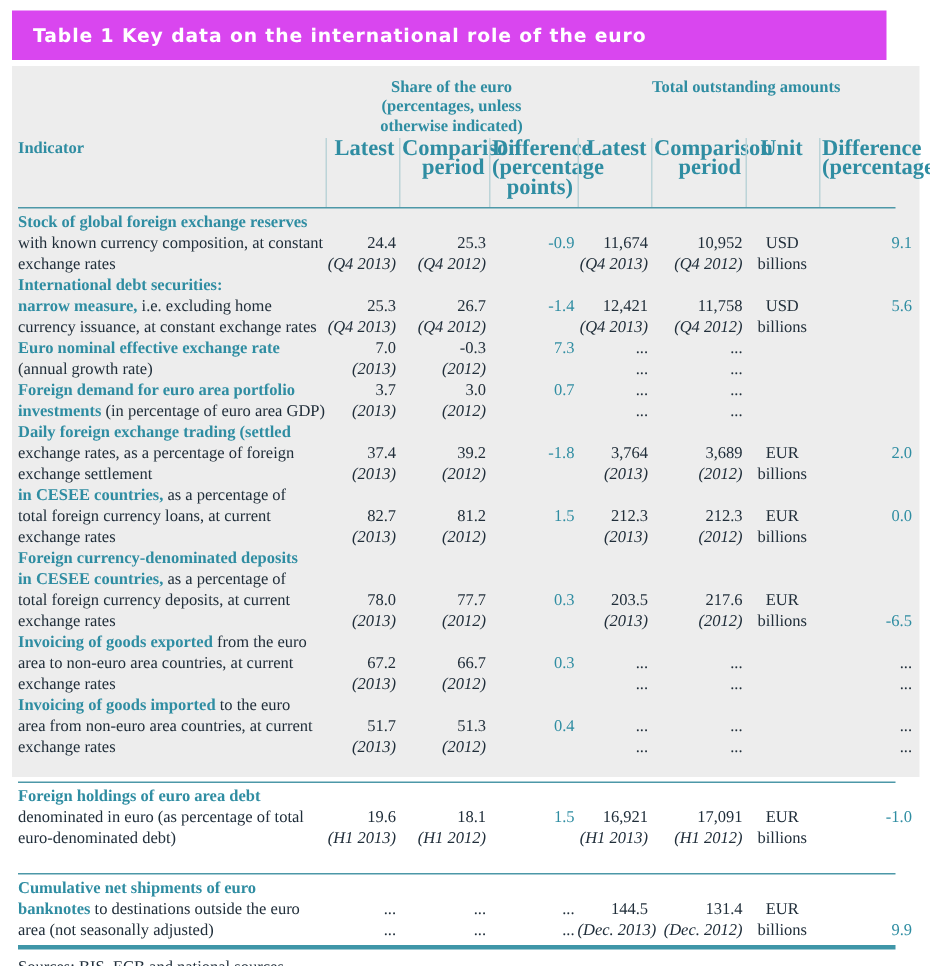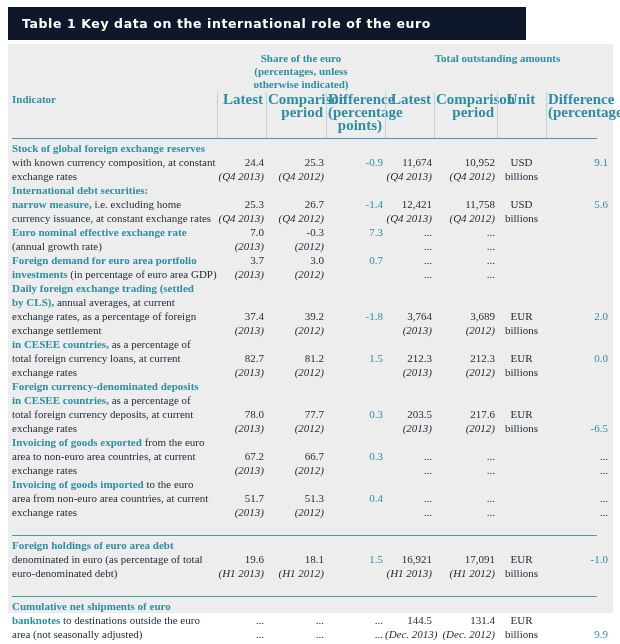--- a/index.html
+++ b/index.html
@@ -1,27 +1,27 @@
 <!DOCTYPE html>
 <html><head>
 <meta charset="utf-8">
 <style>
   html,body{margin:0;padding:0;background:#fff;}
   .page{
     position:relative;width:620px;height:644px;background:#fff;
     font-family:"Liberation Serif", serif;color:#202e3a;overflow:hidden;
   }
   .band{
-    position:absolute;left:8px;top:7px;width:518px;height:33px;
-    background:#0f172a;color:#ffffff;display:flex;align-items:center;
+    position:absolute;left:8px;top:7px;width:583px;height:33px;
+    background:#d946ef;color:#ffffff;display:flex;align-items:center;
     font-family:"DejaVu Sans", sans-serif;font-weight:bold;font-size:12.5px;
     letter-spacing:0.6px;padding-left:14px;box-sizing:border-box;
   }
   .panel{
-    position:absolute;left:8px;top:44px;width:605px;height:569px;
+    position:absolute;left:8px;top:44px;width:605px;height:474px;
     background:#ededed;box-sizing:border-box;padding:0 16px 0 4px;
   }
   .grid{display:grid;grid-template-columns:205px 49px 60px 59px 49px 63px 49px 64px;}
   
   .hdr{border-bottom:1px solid #4d98a8;}
   .group-row{padding-top:8px;}
   .group1{grid-column:2 / span 3;text-align:center;}
   .group2{grid-column:5 / span 4;text-align:center;}
   .teal{color:#2f8da2;font-weight:bold;}
   .hline{font-size:11px;line-height:13px;}
@@ -195,21 +195,20 @@
             <div class="cell ind"><span class="lead">Daily foreign exchange trading (settled</span></div>
             <div class="cell num"></div>
             <div class="cell num"></div>
             <div class="cell num diff"></div>
             <div class="cell num"></div>
             <div class="cell num"></div>
             <div class="cell unit"></div>
             <div class="cell num diff"></div>
           </div>
           <div class="grid t-line">
-            <div class="cell ind"><span class="lead">by CLS),</span><span class="plain"> annual averages, at current</span></div>
             <div class="cell num"></div>
             <div class="cell num"></div>
             <div class="cell num diff"></div>
             <div class="cell num"></div>
             <div class="cell num"></div>
             <div class="cell unit"></div>
             <div class="cell num diff"></div>
           </div>
           <div class="grid t-line">
             <div class="cell ind"><span class="plain">exchange rates, as a percentage of foreign</span></div>

